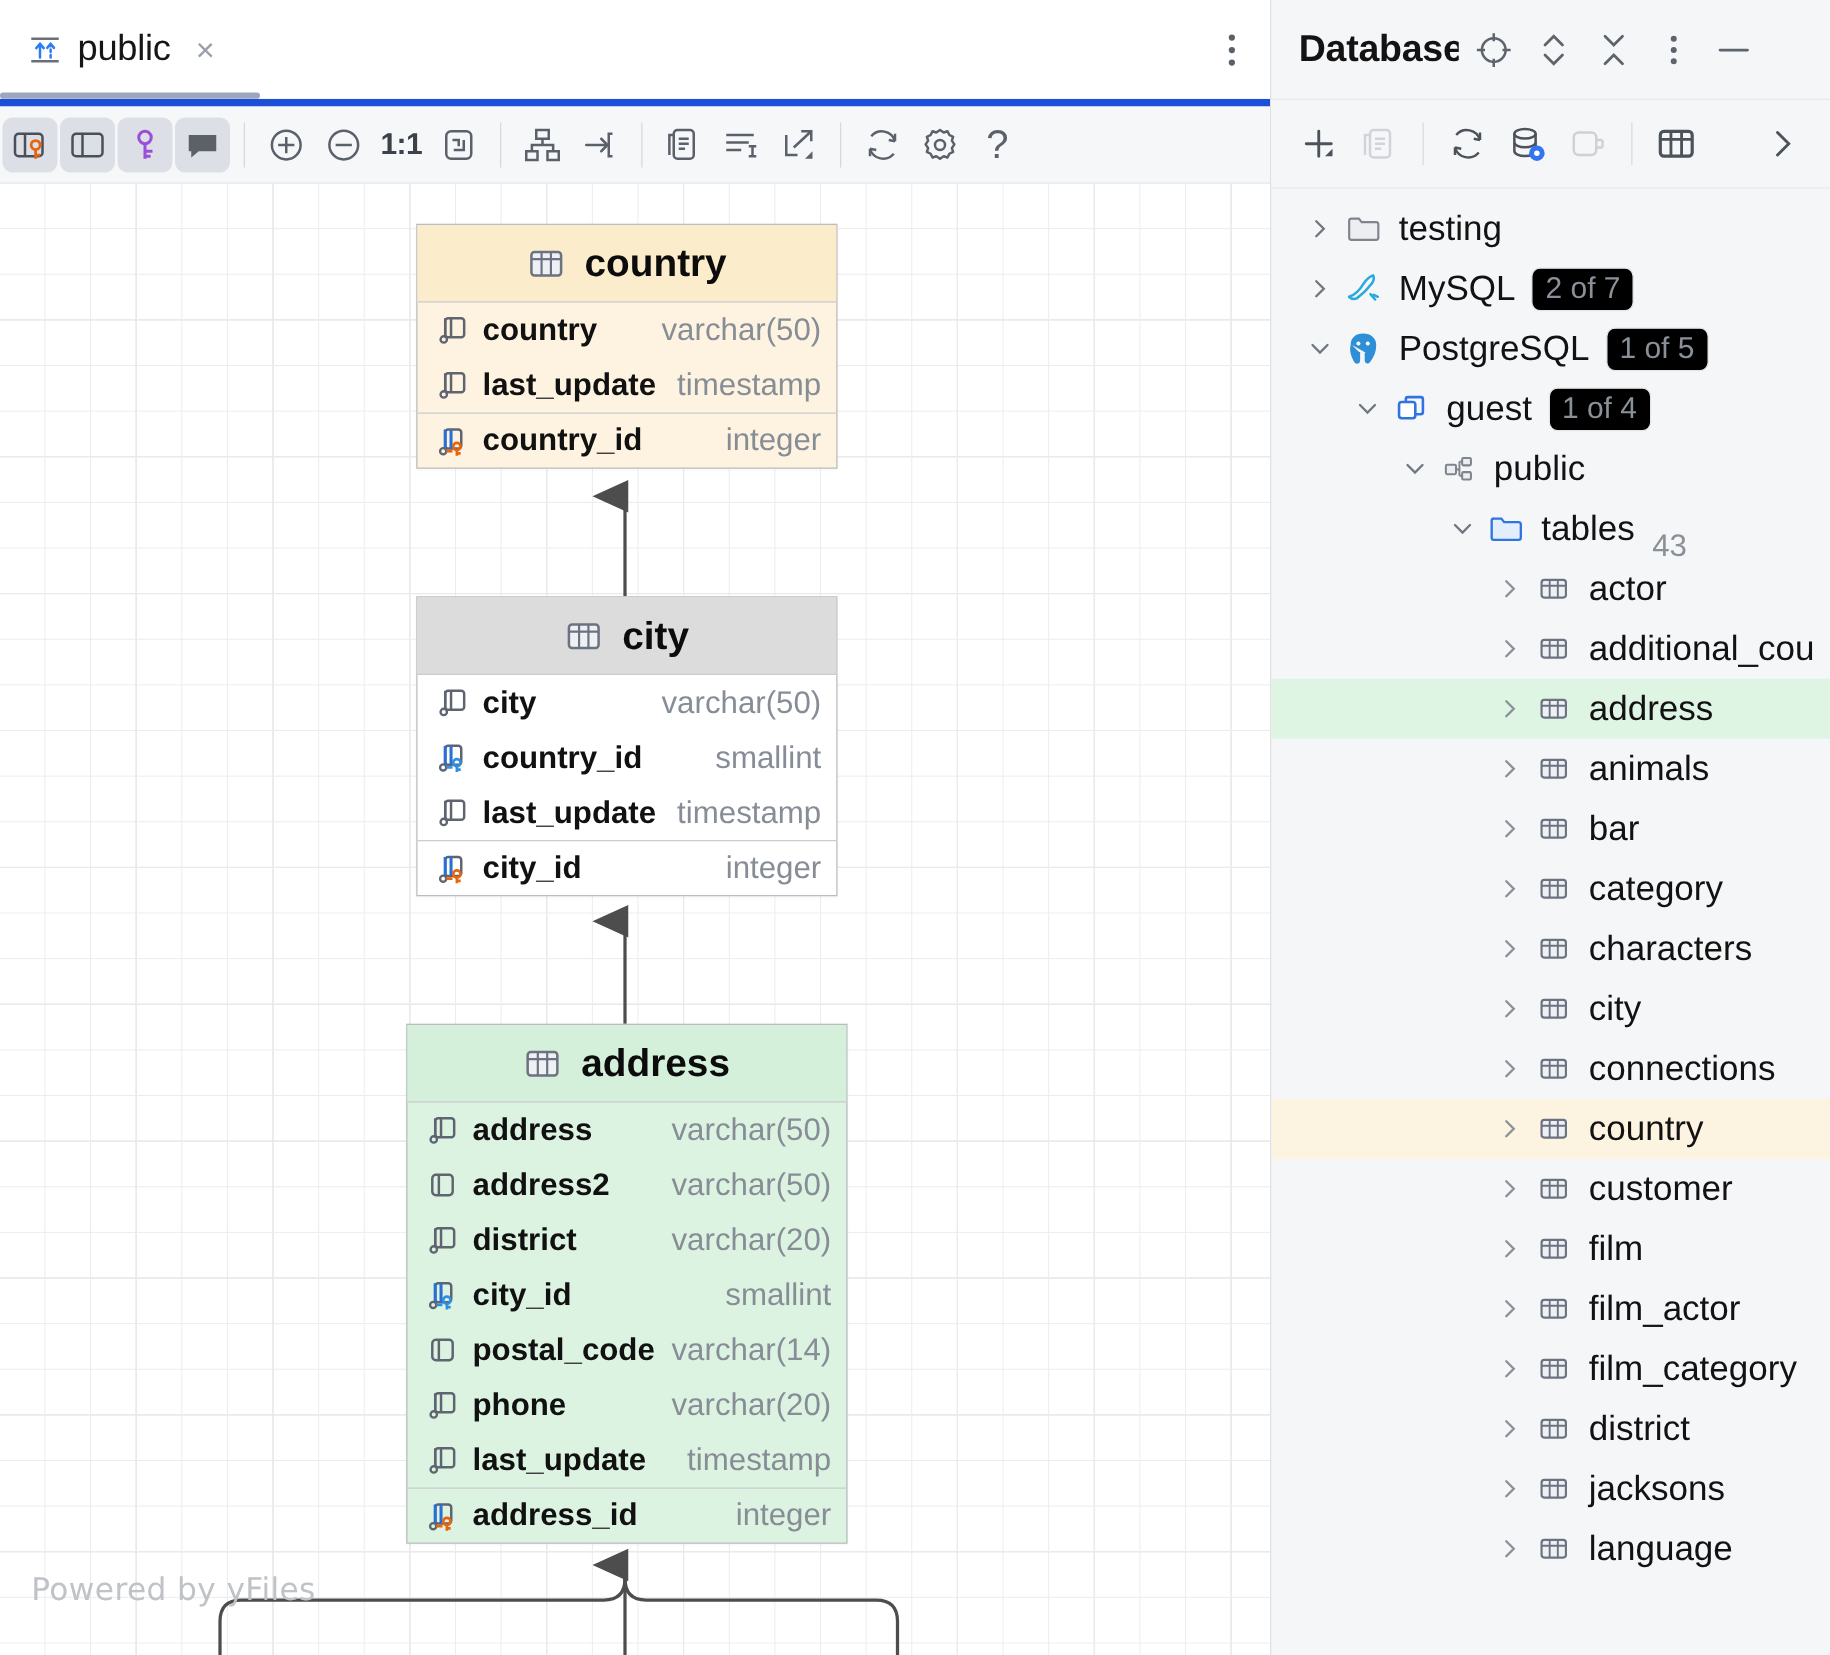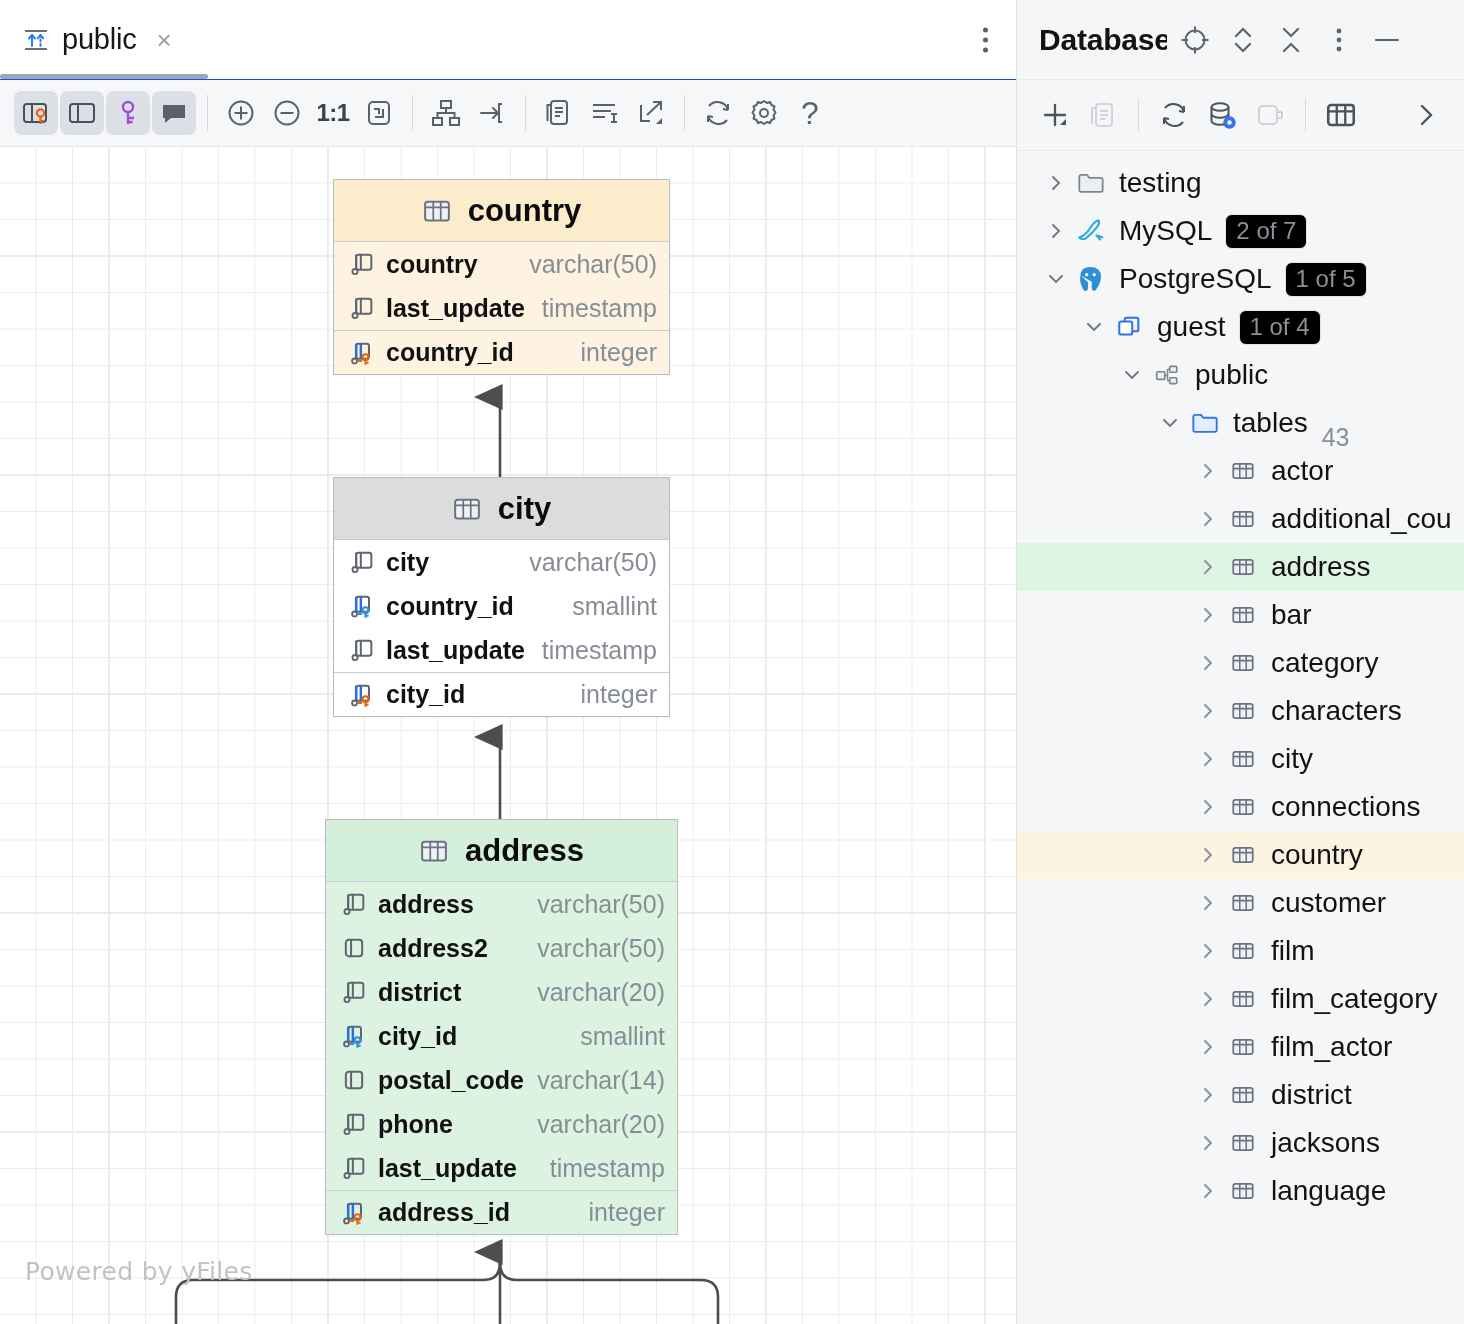--- a/index.html
+++ b/index.html
@@ -30,22 +30,22 @@
   .tab-title { font-size: 29px; color: #161616; letter-spacing: -0.2px; }
   .tab-close { font-size: 26px; color: #9aa0a8; margin-left: 8px; line-height: 1; }
   .tab-more {
     position: absolute; right: 28px; top: 50%; transform: translateY(-50%);
     display: flex; flex-direction: column; gap: 5px; align-items: center;
   }
   .tab-more i { width: 5px; height: 5px; border-radius: 50%; background: #5b6168; display:block;}
 
   .toolbar {
     height: 68px; background: #f6f7f9; border-bottom: 1px solid #e4e6ea;
-    display: flex; align-items: center; padding: 0 14px; gap: 2px; flex: none;
-    border-top: 1px solid #1d4ed8;
+    display: flex; align-items: center; padding: 0 2px; gap: 2px; flex: none;
+    border-top: 6px solid #1d4ed8;
   }
   .tb-btn {
     width: 44px; height: 44px; display: flex; align-items: center; justify-content: center;
     border-radius: 8px; color: #4a5058;
   }
   .tb-btn.sel { background: #dcdfe5; }
   .tb-sep { width: 1px; height: 36px; background: #d4d7dd; margin: 0 9px; }
   .tb-11 { font-size: 24px; font-weight: 700; color:#3c424a; letter-spacing:-0.5px;}
   .tb-q { font-size: 32px; color:#5b616a; font-weight:400;}
 
@@ -767,20 +767,34 @@
           </span>
         <span class="tree-ico">
             <svg width="30" height="26" viewBox="0 0 24 24">
               <rect x="3" y="5.5" width="18" height="13" rx="2" fill="#eef0f4" stroke="#6b7280" stroke-width="1.6"></rect>
               <path d="M3 9.8 H21 M9 5.5 V18.5 M15 5.5 V18.5" stroke="#6b7280" stroke-width="1.4"></path>
             </svg>
           </span>
         <span class="tree-lbl">address</span>
       </div>
 
+      <div class="tree-row" style="padding-left:174px">
+        <span class="chev">
+            <svg width="18" height="18" viewBox="0 0 18 18">
+              <path d="M6 3 L12 9 L6 15" fill="none" stroke="#8b9199" stroke-width="1.9" stroke-linecap="round"></path>
+            </svg>
+          </span>
+        <span class="tree-ico">
+            <svg width="30" height="26" viewBox="0 0 24 24">
+              <rect x="3" y="5.5" width="18" height="13" rx="2" fill="#eef0f4" stroke="#6b7280" stroke-width="1.6"></rect>
+              <path d="M3 9.8 H21 M9 5.5 V18.5 M15 5.5 V18.5" stroke="#6b7280" stroke-width="1.4"></path>
+            </svg>
+          </span>
+        <span class="tree-lbl">animals</span>
+      </div>
 
       <div class="tree-row" style="padding-left:174px">
         <span class="chev">
             <svg width="18" height="18" viewBox="0 0 18 18">
               <path d="M6 3 L12 9 L6 15" fill="none" stroke="#8b9199" stroke-width="1.9" stroke-linecap="round"></path>
             </svg>
           </span>
         <span class="tree-ico">
             <svg width="30" height="26" viewBox="0 0 24 24">
               <rect x="3" y="5.5" width="18" height="13" rx="2" fill="#eef0f4" stroke="#6b7280" stroke-width="1.6"></rect>
@@ -900,36 +914,36 @@
             <svg width="18" height="18" viewBox="0 0 18 18">
               <path d="M6 3 L12 9 L6 15" fill="none" stroke="#8b9199" stroke-width="1.9" stroke-linecap="round"></path>
             </svg>
           </span>
         <span class="tree-ico">
             <svg width="30" height="26" viewBox="0 0 24 24">
               <rect x="3" y="5.5" width="18" height="13" rx="2" fill="#eef0f4" stroke="#6b7280" stroke-width="1.6"></rect>
               <path d="M3 9.8 H21 M9 5.5 V18.5 M15 5.5 V18.5" stroke="#6b7280" stroke-width="1.4"></path>
             </svg>
           </span>
+        <span class="tree-lbl">film_actor</span>
+      </div>
+
+      <div class="tree-row" style="padding-left:174px">
+        <span class="chev">
+            <svg width="18" height="18" viewBox="0 0 18 18">
+              <path d="M6 3 L12 9 L6 15" fill="none" stroke="#8b9199" stroke-width="1.9" stroke-linecap="round"></path>
+            </svg>
+          </span>
+        <span class="tree-ico">
+            <svg width="30" height="26" viewBox="0 0 24 24">
+              <rect x="3" y="5.5" width="18" height="13" rx="2" fill="#eef0f4" stroke="#6b7280" stroke-width="1.6"></rect>
+              <path d="M3 9.8 H21 M9 5.5 V18.5 M15 5.5 V18.5" stroke="#6b7280" stroke-width="1.4"></path>
+            </svg>
+          </span>
         <span class="tree-lbl">film_category</span>
-      </div>
-
-      <div class="tree-row" style="padding-left:174px">
-        <span class="chev">
-            <svg width="18" height="18" viewBox="0 0 18 18">
-              <path d="M6 3 L12 9 L6 15" fill="none" stroke="#8b9199" stroke-width="1.9" stroke-linecap="round"></path>
-            </svg>
-          </span>
-        <span class="tree-ico">
-            <svg width="30" height="26" viewBox="0 0 24 24">
-              <rect x="3" y="5.5" width="18" height="13" rx="2" fill="#eef0f4" stroke="#6b7280" stroke-width="1.6"></rect>
-              <path d="M3 9.8 H21 M9 5.5 V18.5 M15 5.5 V18.5" stroke="#6b7280" stroke-width="1.4"></path>
-            </svg>
-          </span>
-        <span class="tree-lbl">film_actor</span>
       </div>
 
       <div class="tree-row" style="padding-left:174px">
         <span class="chev">
             <svg width="18" height="18" viewBox="0 0 18 18">
               <path d="M6 3 L12 9 L6 15" fill="none" stroke="#8b9199" stroke-width="1.9" stroke-linecap="round"></path>
             </svg>
           </span>
         <span class="tree-ico">
             <svg width="30" height="26" viewBox="0 0 24 24">

